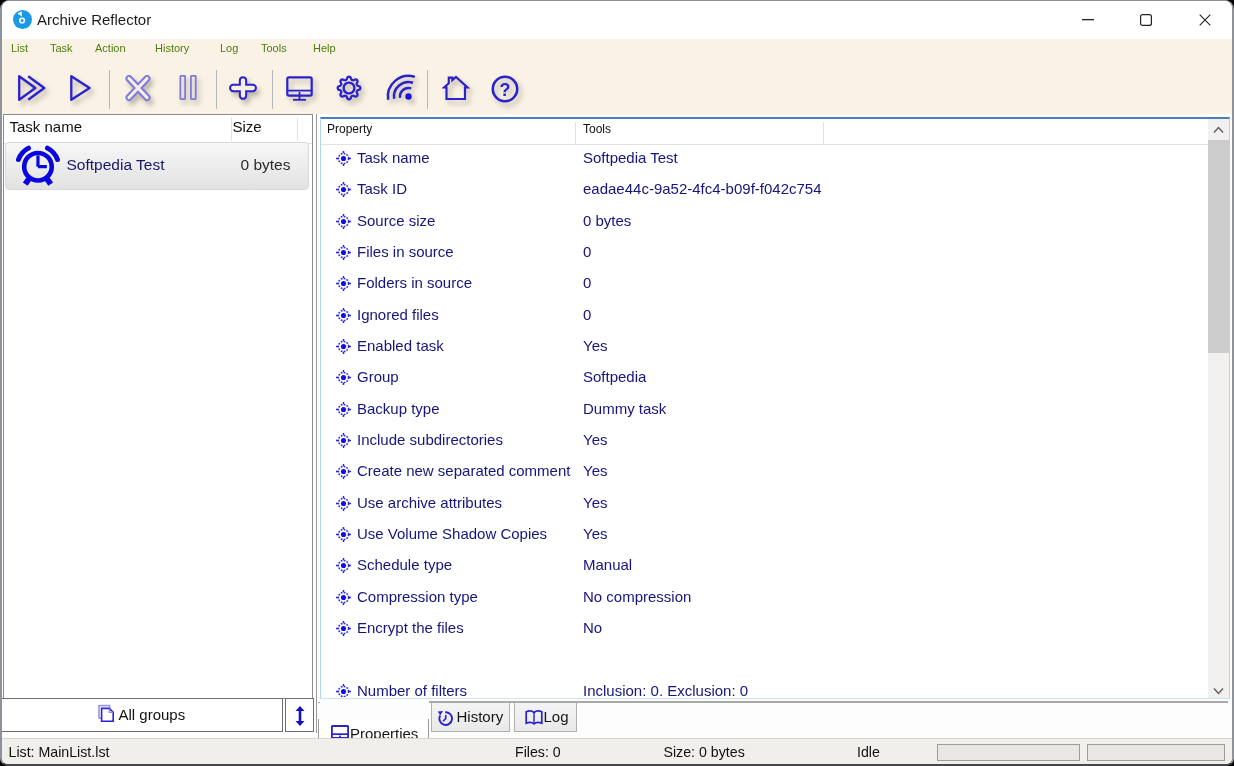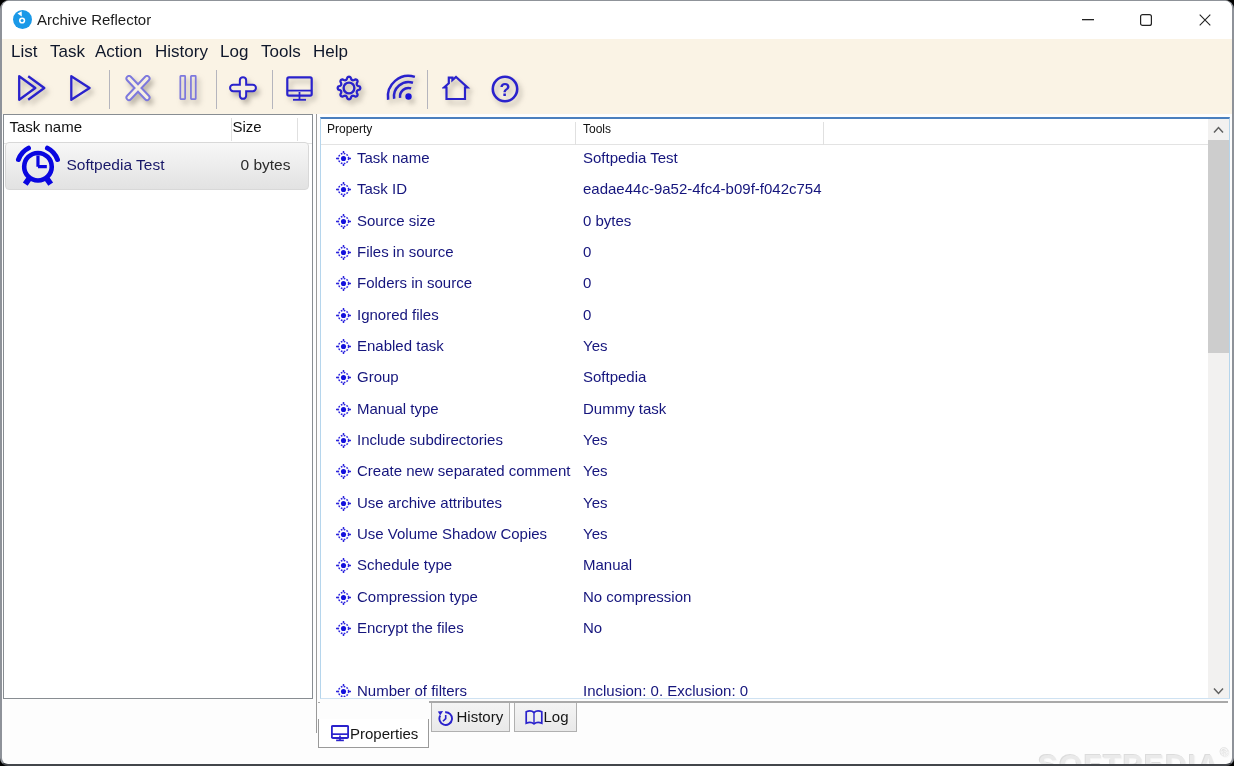--- a/index.html
+++ b/index.html
@@ -6,21 +6,21 @@
   html,body { width:1234px; height:766px; overflow:hidden; }
   body { font-family:"Liberation Sans", sans-serif; position:relative; background:#000; }
   #win { position:absolute; left:0; top:0; width:1234px; height:766px;
          background:#fdfdfd; border-radius:9px 9px 8px 8px;
          border:2px solid #8e9299; border-top:1px solid #8f9399; border-bottom:2px solid #43464b; overflow:hidden; }
   .abs { position:absolute; }
   
   #title { left:0; top:0; width:100%; height:38px; background:#ffffff; }
   #title .txt { left:35px; top:10px; font-size:15px; color:#1b1b1b; }
   
-  #menu { left:0; top:38px; width:100%; height:26px; background:#faf3e5; color:#0f172a; font-size:17px; }
+  #menu { left:0; top:38px; width:100%; height:26px; background:#faf3e5; color:#4d7c0f; font-size:11px; }
   #menu span { position:absolute; top:2.5px; }
   
   #toolbar { left:0; top:64px; width:100%; height:49px; background:#faf3e5; }
   .tsep { position:absolute; top:5px; width:1px; height:39px; background:#b5b5bd; }
   .ticon { position:absolute; top:10px; filter: drop-shadow(3px 4px 2.5px rgba(128,120,108,0.5)); }
   
   #lpanel { left:0.5px; top:113px; width:310.5px; height:585px; background:#fff; border:1px solid #888d92; }
   #lhead { position:absolute; left:0; top:0; width:100%; height:29px; background:#fff; border-bottom:1px solid #e3e3e3; font-size:15px; color:#111; }
   #lhead .c1 { position:absolute; left:6px; top:3px; }
   #lhead .c2 { position:absolute; left:229px; top:3px; }
@@ -168,20 +168,36 @@
           <path d="M3.2,18.3 A 19.5,19.5 0 0,1 12.65,7.6" stroke-width="4.6" stroke-linecap="round"></path>
           <path d="M30.35,7.6 A 19.5,19.5 0 0,1 39.8,18.3" stroke-width="4.6" stroke-linecap="round"></path>
           <path d="M13.2,36.2 L9.6,41.4 M29.8,36.2 L33.4,41.4" stroke-width="5.4"></path>
         </g>
       </svg>
       <span class="nm">Softpedia Test</span>
       <span class="sz">0 bytes</span>
     </div>
   </div>
 
+  <div id="grpbar" class="abs">
+    <div id="grp1">
+      <svg class="abs" style="left:95px;top:5px" width="19" height="19" viewBox="0 0 19 19">
+        <rect x="2" y="1.6" width="10.6" height="12.4" fill="#fff" stroke="#9a94ec" stroke-width="1.6"></rect>
+        <path d="M4.6,4.4 L12.2,4.4 L16.2,8.3 L16.2,17.2 L4.6,17.2 Z" fill="#fff" stroke="#2a22dd" stroke-width="1.6"></path>
+        <path d="M12.2,4.4 L12.2,8.3 L16.2,8.3" fill="none" stroke="#8f88e8" stroke-width="1.2"></path>
+      </svg>
+      <span class="t">All groups</span>
+    </div>
+    <div id="grp2">
+      <svg class="abs" style="left:7px;top:6px" width="14" height="22" viewBox="0 0 14 22">
+        <path d="M7,3 L7,19" stroke="#1512c4" stroke-width="2.6"></path>
+        <path d="M2.5,6 L7,1 L11.5,6 Z M2.5,16 L7,21 L11.5,16 Z" fill="#1512c4"></path>
+      </svg>
+    </div>
+  </div>
 
   <div id="rpanel" class="abs">
     <div id="rhead">
       <span class="abs" style="left:6px;top:2.5px">Property</span>
       <span class="abs" style="left:262px;top:2.5px">Tools</span>
       <div class="hsep" style="left:254px"></div>
       <div class="hsep" style="left:502px"></div>
     </div>
     <div id="rows">
       <div class="prow" style="top:0.0px">
@@ -300,21 +316,21 @@
           <svg class="ic" width="17" height="17" viewBox="0 0 17 17">
             <circle cx="8.5" cy="8.5" r="5.1" fill="none" stroke="#2a22dd" stroke-width="1.5" stroke-dasharray="1.7,1.25"></circle>
             <circle cx="8.5" cy="8.5" r="2.55" fill="#1310dd"></circle>
             <g stroke="#2a22dd" stroke-width="1.5">
               <line x1="8.5" y1="1" x2="8.5" y2="3.1"></line>
               <line x1="8.5" y1="13.9" x2="8.5" y2="16"></line>
               <line x1="1" y1="8.5" x2="3.1" y2="8.5"></line>
               <line x1="13.9" y1="8.5" x2="16" y2="8.5"></line>
             </g>
           </svg>
-          <span class="k">Manual type</span>
+          <span class="k">Backup type</span>
           <span class="v">Dummy task</span>
         </div>
       <div class="prow" style="top:281.97px">
           <svg class="ic" width="17" height="17" viewBox="0 0 17 17">
             <circle cx="8.5" cy="8.5" r="5.1" fill="none" stroke="#2a22dd" stroke-width="1.5" stroke-dasharray="1.7,1.25"></circle>
             <circle cx="8.5" cy="8.5" r="2.55" fill="#1310dd"></circle>
             <g stroke="#2a22dd" stroke-width="1.5">
               <line x1="8.5" y1="1" x2="8.5" y2="3.1"></line>
               <line x1="8.5" y1="13.9" x2="8.5" y2="16"></line>
               <line x1="1" y1="8.5" x2="3.1" y2="8.5"></line>
@@ -459,14 +475,22 @@
   <div class="tab" id="tabL">
     <svg class="abs" style="left:10px;top:7px" width="18" height="16" viewBox="0 0 18 16">
       <path d="M9,2.5 C7,0.8 3.5,0.8 1.2,1.8 L1.2,13.2 C3.5,12.2 7,12.2 9,13.9 C11,12.2 14.5,12.2 16.8,13.2 L16.8,1.8 C14.5,0.8 11,0.8 9,2.5 Z" fill="none" stroke="#2a22cc" stroke-width="1.7"></path>
       <path d="M9,2.5 L9,13.9" stroke="#2a22cc" stroke-width="1.4"></path>
     </svg>
     <span class="abs" style="left:29px;top:5px">Log</span>
   </div>
 
   <div id="wm" class="abs">SOFTPEDIA<span style="font-size:12px;vertical-align:18px">®</span></div>
 
+  <div id="status" class="abs">
+    <span style="left:6.5px">List: MainList.lst</span>
+    <span style="left:513px">Files: 0</span>
+    <span style="left:661.5px">Size: 0 bytes</span>
+    <span style="left:855px">Idle</span>
+    <div class="pbar" style="left:935px;width:143px"></div>
+    <div class="pbar" style="left:1085px;width:138px"></div>
+  </div>
 
 </div>
 
 </body></html>

